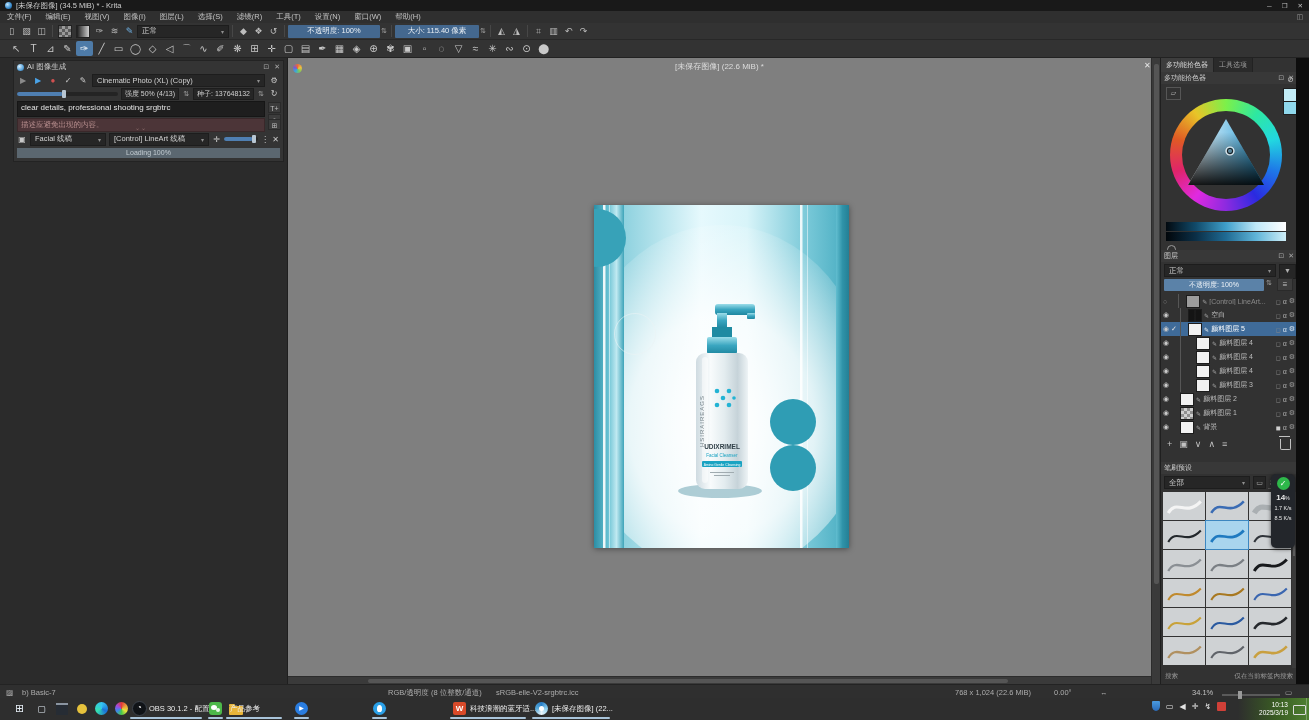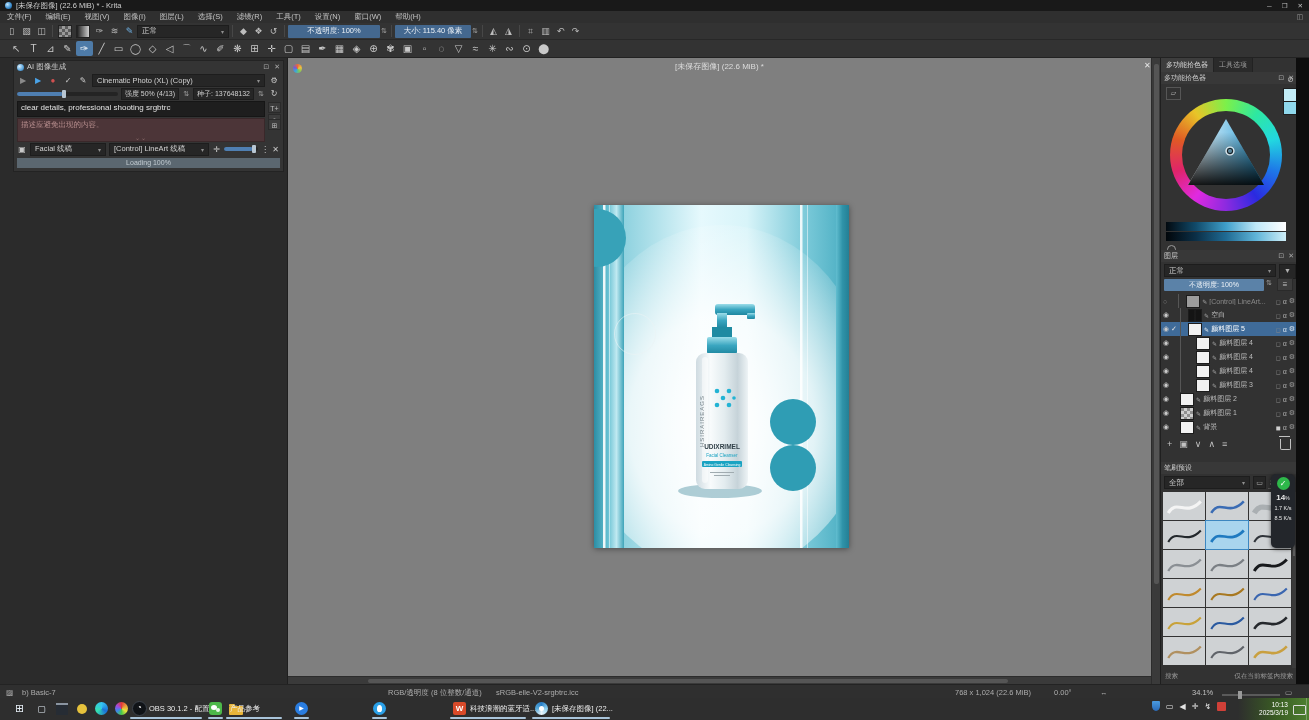--- a/index.html
+++ b/index.html
@@ -32,21 +32,21 @@
   .dockhead{height:12px;display:flex;align-items:center;color:#cfcfcf;font-size:7.5px;padding:0 3px;gap:3px}
   .dockhead .dicons{margin-left:auto;display:flex;gap:5px;color:#a8a8a8;font-size:7px}
   .ailogo{width:7px;height:7px;border-radius:50%;background:radial-gradient(circle at 35% 35%,#d8eefc,#5aa5dd 60%,#28608f)}
   .airow{display:flex;align-items:center;gap:3px;padding:0 3px;height:14px}
   .aibtn{width:12px;text-align:center;font-size:8px;color:#c8c8c8;flex:none}
   .slider{height:4px;background:#242424;border-radius:2px;position:relative;flex:1}
   .slider .fill{position:absolute;left:0;top:0;bottom:0;background:#4f7fb2;border-radius:2px}
   .slider .knob{position:absolute;top:-2px;width:4px;height:8px;background:#b8c6d2;border-radius:1px}
   .nfield{background:#262626;border:1px solid #1d1d1d;color:#cfcfcf;font-size:7px;height:12px;display:flex;align-items:center;padding:0 3px;box-sizing:border-box;flex:none}
   .promptbox{margin:1px 3px;background:#1e1e1e;border:1px solid #161616;height:16px;color:#e2e2e2;font-size:8px;padding:1px 3px;box-sizing:border-box}
-  .negbox{margin:0 3px;background:#4c3538;border:1px solid #3a282a;height:24px;color:#b78e8e;font-size:7.5px;padding:1px 3px;box-sizing:border-box;position:relative}
+  .negbox{margin:0 3px;background:#4c3538;border:1px solid #3a282a;height:14px;color:#b78e8e;font-size:7.5px;padding:1px 3px;box-sizing:border-box;position:relative}
   .negbox .grip{position:absolute;left:50%;bottom:0;transform:translateX(-50%);color:#8c6b6b;font-size:6px;letter-spacing:1px}
   .sideico{position:absolute;right:2px;width:13px;height:11px;line-height:11px;text-align:center;color:#bdbdbd;font-size:7px;background:#3c3c3c;border:1px solid #2a2a2a;box-sizing:border-box}
   .progress{margin:2px 3px 3px;height:10px;background:#2a2a2a;position:relative}
   .progress .pfill{position:absolute;inset:0;background:#5b6770}
   .progress .ptxt{position:absolute;inset:0;text-align:center;line-height:10px;font-size:7px;color:#c3ccd2}
   
   .mdi{position:absolute;left:288px;top:58px;width:863px;height:618px;background:#7f7f7f}
   .subtitle{position:absolute;left:0;top:3px;width:100%;text-align:center;color:#dcdcdc;font-size:8px}
   .subclose{position:absolute;left:856px;top:3px;color:#e8e8e8;font-size:8px}
   .klogo{position:absolute;left:5px;top:6px;width:9px;height:9px;border-radius:50%;background:conic-gradient(#e86a3a,#f0c040,#7ec85a,#3aa8d8,#7a5ad0,#e86a3a)}
@@ -159,21 +159,21 @@
   .tred{width:9px;height:9px;background:#d04038;border-radius:1px}
   .clock{position:absolute;left:1248px;top:3px;width:40px;text-align:right;font-size:6.5px;line-height:8px;color:#fff}
   .notif{position:absolute;left:1293px;top:7px;width:11px;height:8px;border:1px solid #ddd;border-radius:1px}
   .showdesk{position:absolute;left:1306px;top:0;width:3px;height:22px;border-left:1px solid rgba(255,255,255,.25)}
 </style>
 </head>
 <body>
 
 <div class="titlebar">
   <div class="appicon"></div>
-  <span>[未保存图像] (22.6 MiB) * - Krita</span>
+  <span>[未保存图像] (34.5 MiB) * - Krita</span>
   <div class="winbtns">
     <span>─</span>
     <span>❐</span>
     <span>✕</span>
   </div>
 </div>
 
 <div class="menubar">
   <span class="mi">文件(F)</span>
   <span class="mi">编辑(E)</span>
@@ -206,21 +206,21 @@
   <div class="tsep"></div>
   <span class="ti">◆</span>
   <span class="ti">❖</span>
   <span class="ti">↺</span>
   <div class="tsep"></div>
   <div class="vfield" style="width:92px">
       <span>不透明度: 100%</span>
     </div>
   <span class="spin">⇅</span>
   <div class="tsep"></div>
-  <div class="vfield" style="width:76px">
+  <div class="vfield" style="width:84px">
       <span>大小: 115.40 像素</span>
     </div>
   <span class="spin">⇅</span>
   <div class="tsep"></div>
   <span class="ti">◭</span>
   <span class="ti">◮</span>
   <div class="tsep"></div>
   <span class="ti">⌗</span>
   <span class="ti">▥</span>
   <span class="ti">↶</span>

